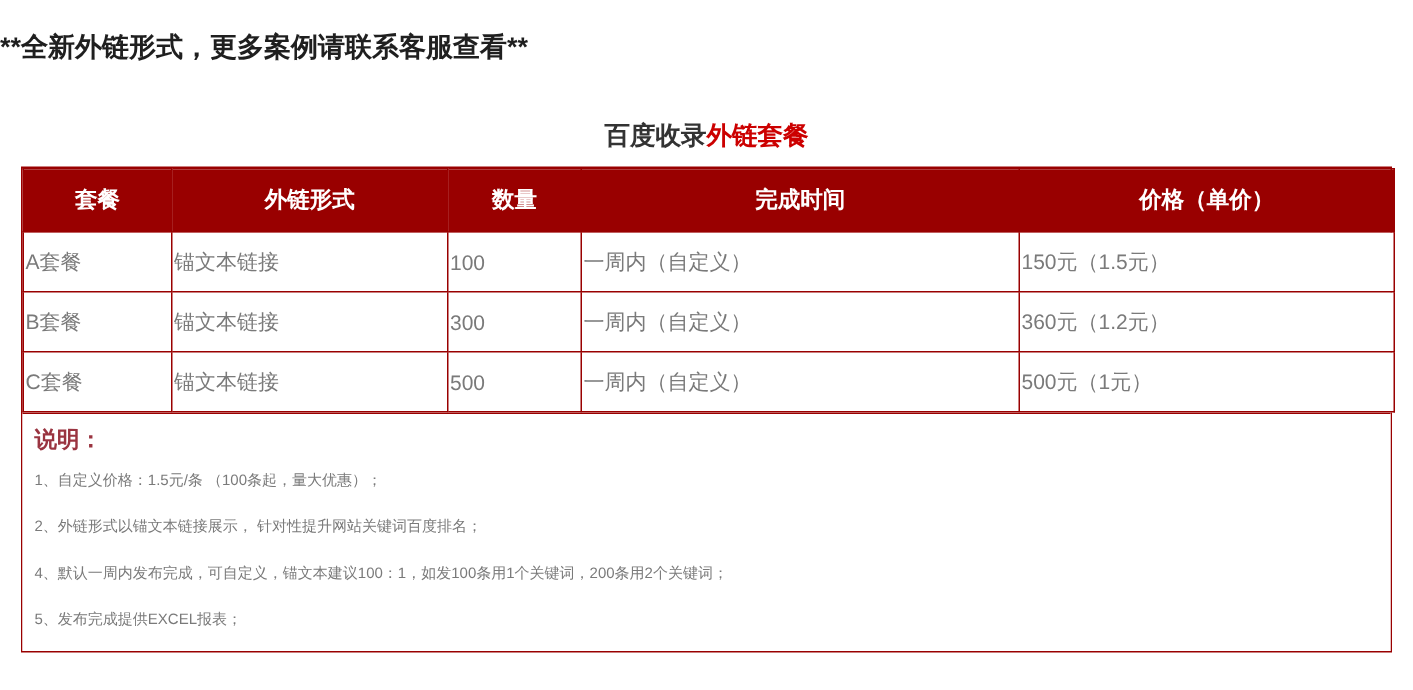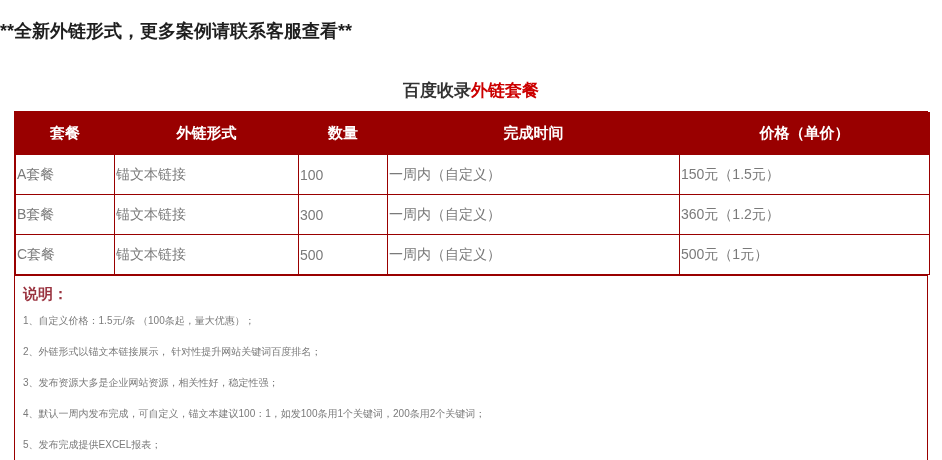--- a/index.html
+++ b/index.html
@@ -128,19 +128,18 @@
           <td>一周内（自定义）</td>
           <td>500元（1元）</td>
         </tr>
       </tbody>
     </table>
 
     <div class="notes">
       <div class="notes-heading">说明：</div>
       <p>1、自定义价格：1.5元/条 （100条起，量大优惠）；</p>
       <p>2、外链形式以锚文本链接展示， 针对性提升网站关键词百度排名；</p>
-      <p>3、发布资源大多是企业网站资源，相关性好，稳定性强；</p>
       <p>4、默认一周内发布完成，可自定义，锚文本建议100：1，如发100条用1个关键词，200条用2个关键词；</p>
       <p>5、发布完成提供EXCEL报表；</p>
     </div>
   </div>
 
 </div>
 
 </body></html>

